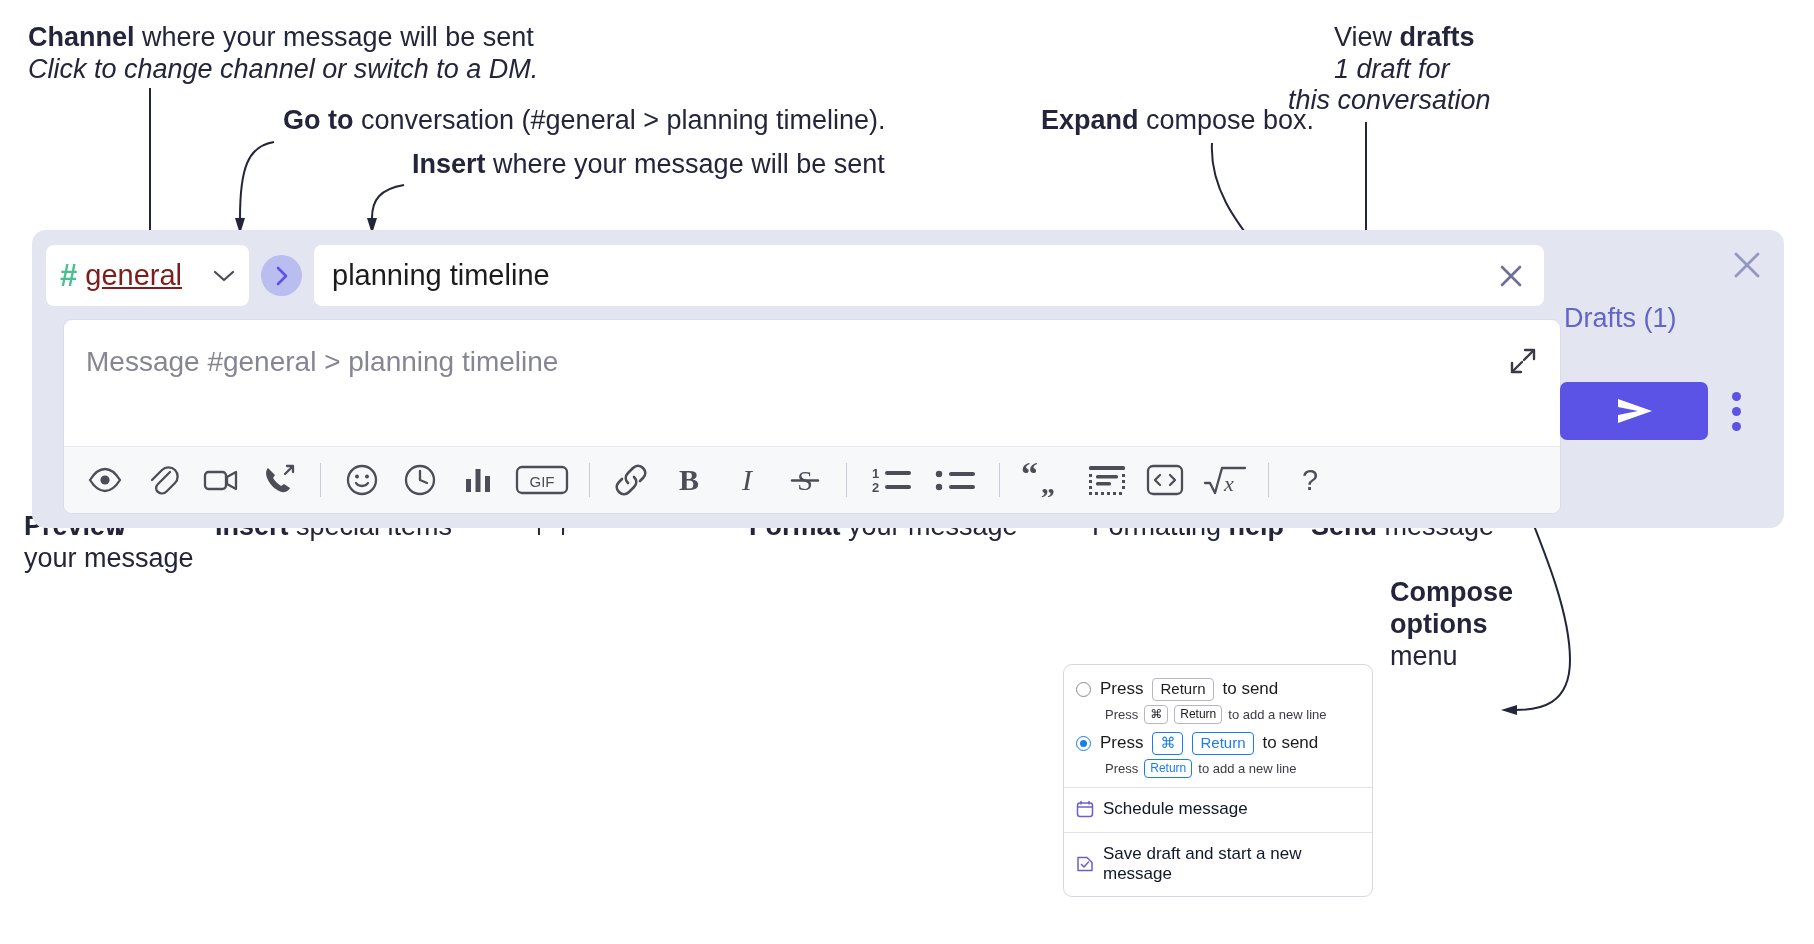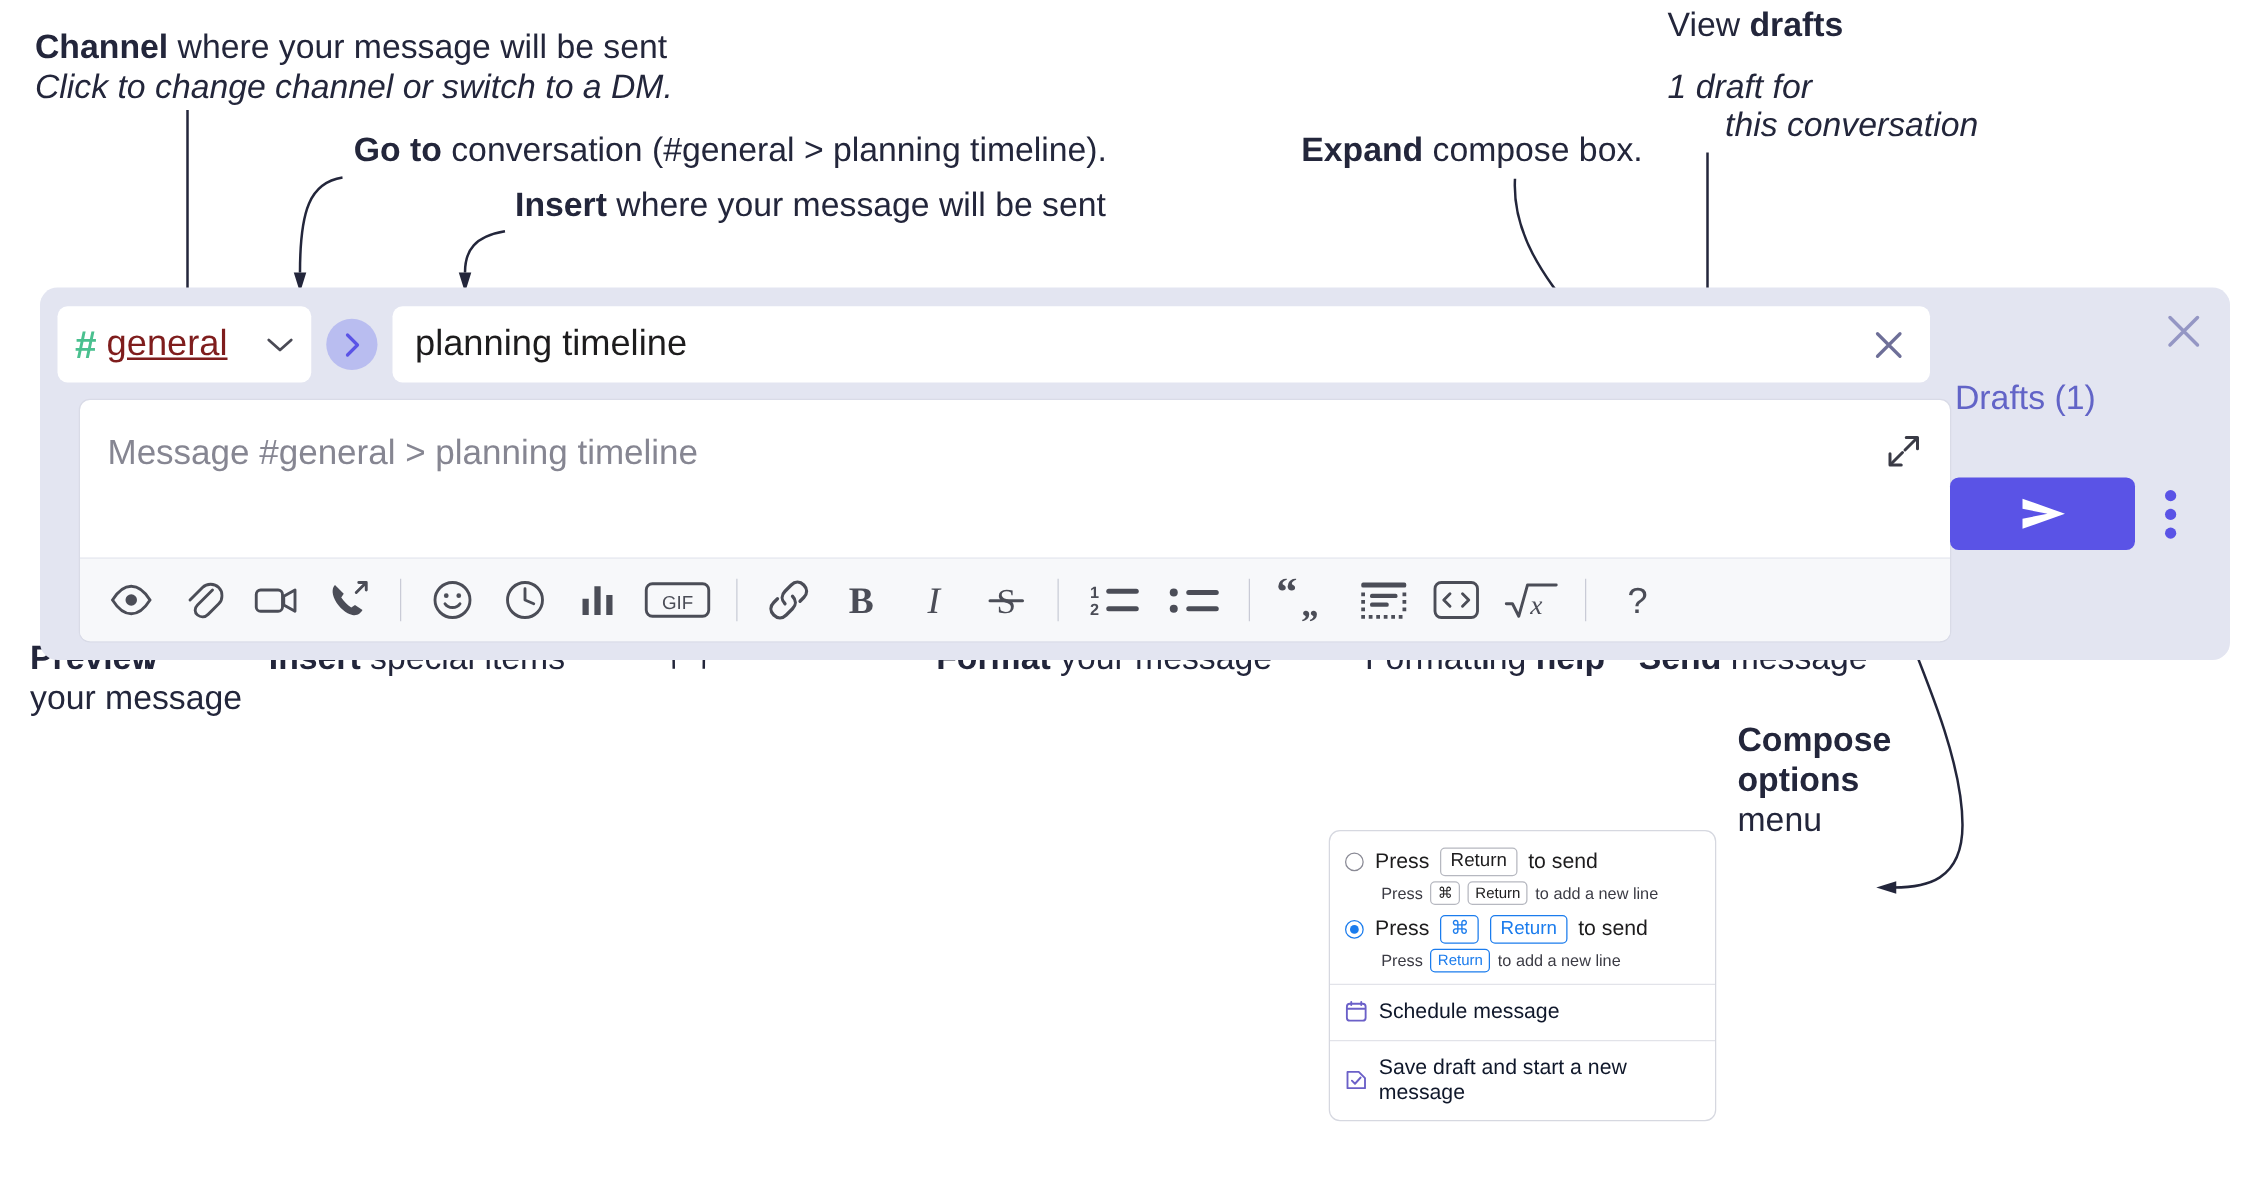--- a/index.html
+++ b/index.html
@@ -194,25 +194,25 @@
   </div>
 
   <div class="anno" style="left:412px; top:149px;">
     <b>Insert</b><span> where your message will be sent</span>
   </div>
 
   <div class="anno" style="left:1041px; top:105px;">
     <b>Expand</b><span> compose box.</span>
   </div>
 
-  <div class="anno" style="left:1334px; top:5px;">
+  <div class="anno" style="left:1334px; top:22px;">
     <span>View </span><b>drafts</b>
   </div>
   <div class="anno ital" style="left:1334px; top:54px;">1 draft for</div>
-  <div class="anno ital" style="left:1380px; top:85px;">this conversation</div>
+  <div class="anno ital" style="left:1288px; top:85px;">this conversation</div>
 
   <div class="anno" style="left:24px; top:511px;">
     <b>Preview</b>
   </div>
   <div class="anno" style="left:24px; top:543px;">your message</div>
 
   <div class="anno" style="left:215px; top:511px;">
     <b>Insert</b><span> special items</span>
   </div>
 

